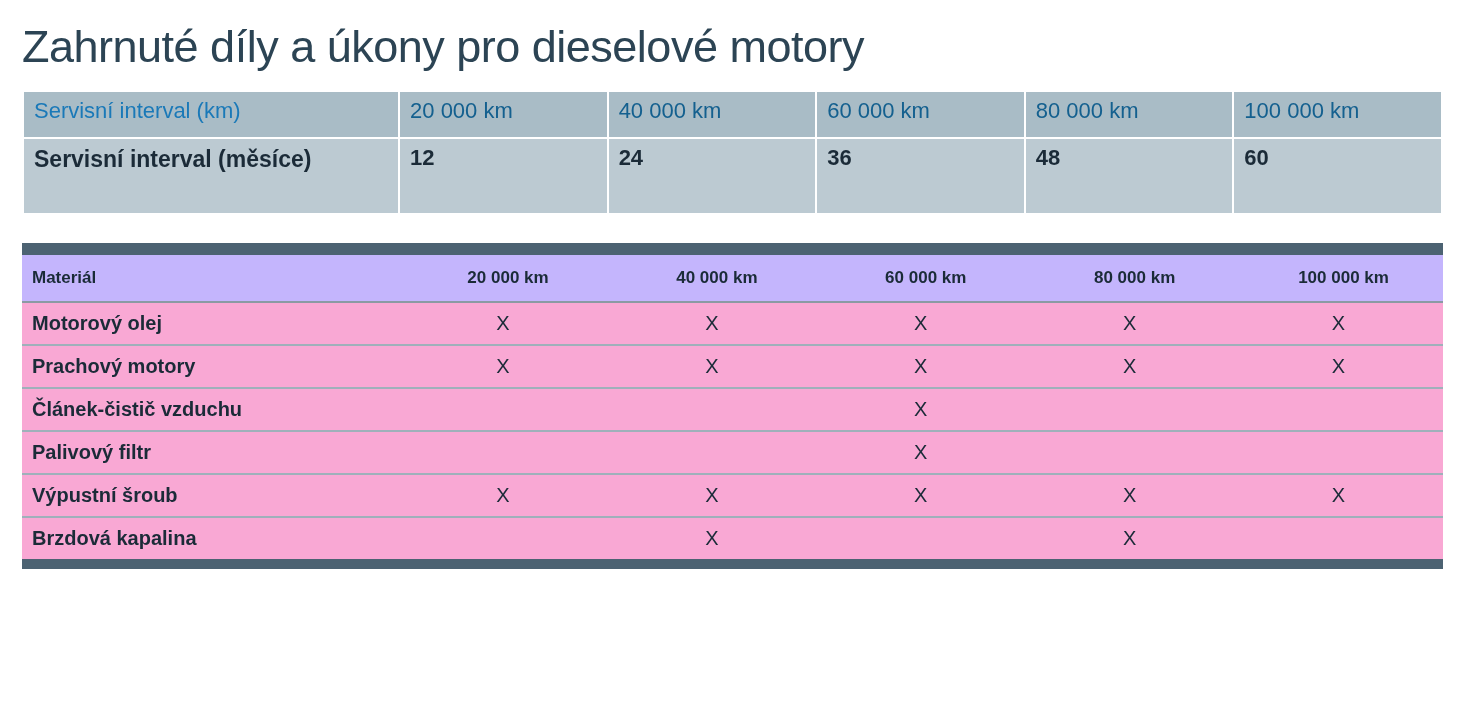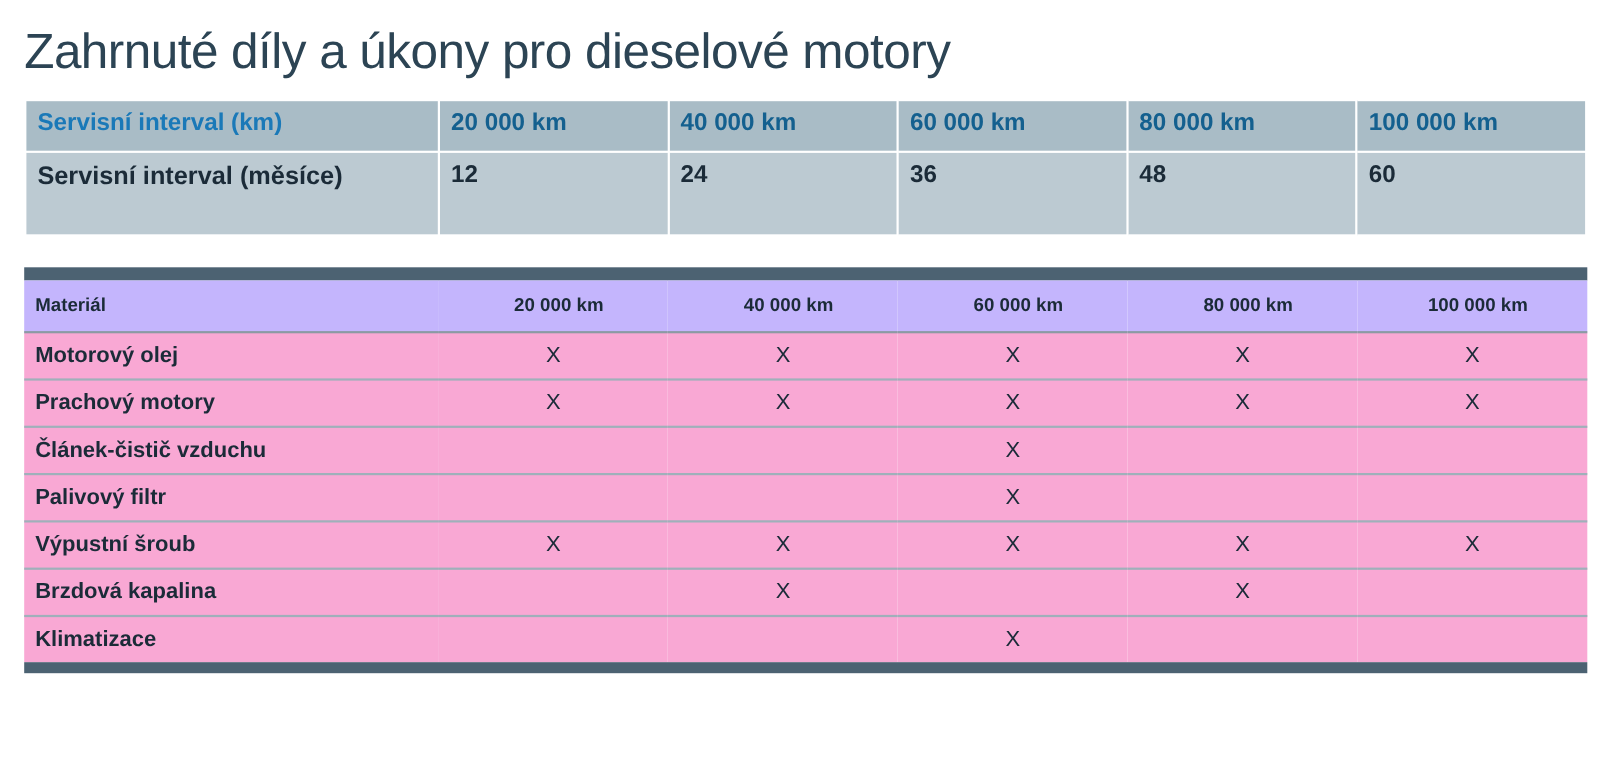--- a/index.html
+++ b/index.html
@@ -44,21 +44,21 @@
   .interval-table td {
     border: 2px solid #ffffff;
     padding: 6px 10px;
     vertical-align: top;
     text-align: left;
   }
   .interval-table thead th {
     background: #a9bcc6;
     color: #14608f;
     font-size: 22px;
-    font-weight: bold;
+    font-weight: normal;
     height: 33px;
     line-height: 1.15;
     margin-top: 29px;
   }
   .interval-table thead th.first {
     color: #1a79b8;
   }
   .interval-table tbody td {
     background: #bccad2;
     font-size: 22px;
@@ -236,26 +236,18 @@
           <td>X</td>
         </tr>
         <tr>
           <td class="label">Brzdová kapalina</td>
           <td></td>
           <td>X</td>
           <td></td>
           <td>X</td>
           <td></td>
         </tr>
-        <tr>
-          <td class="label">Klimatizace</td>
-          <td></td>
-          <td></td>
-          <td>X</td>
-          <td></td>
-          <td></td>
-        </tr>
       </tbody>
     </table>
     <div class="material-bottombar"></div>
   </div>
 
 </div>
 
 </body></html>

